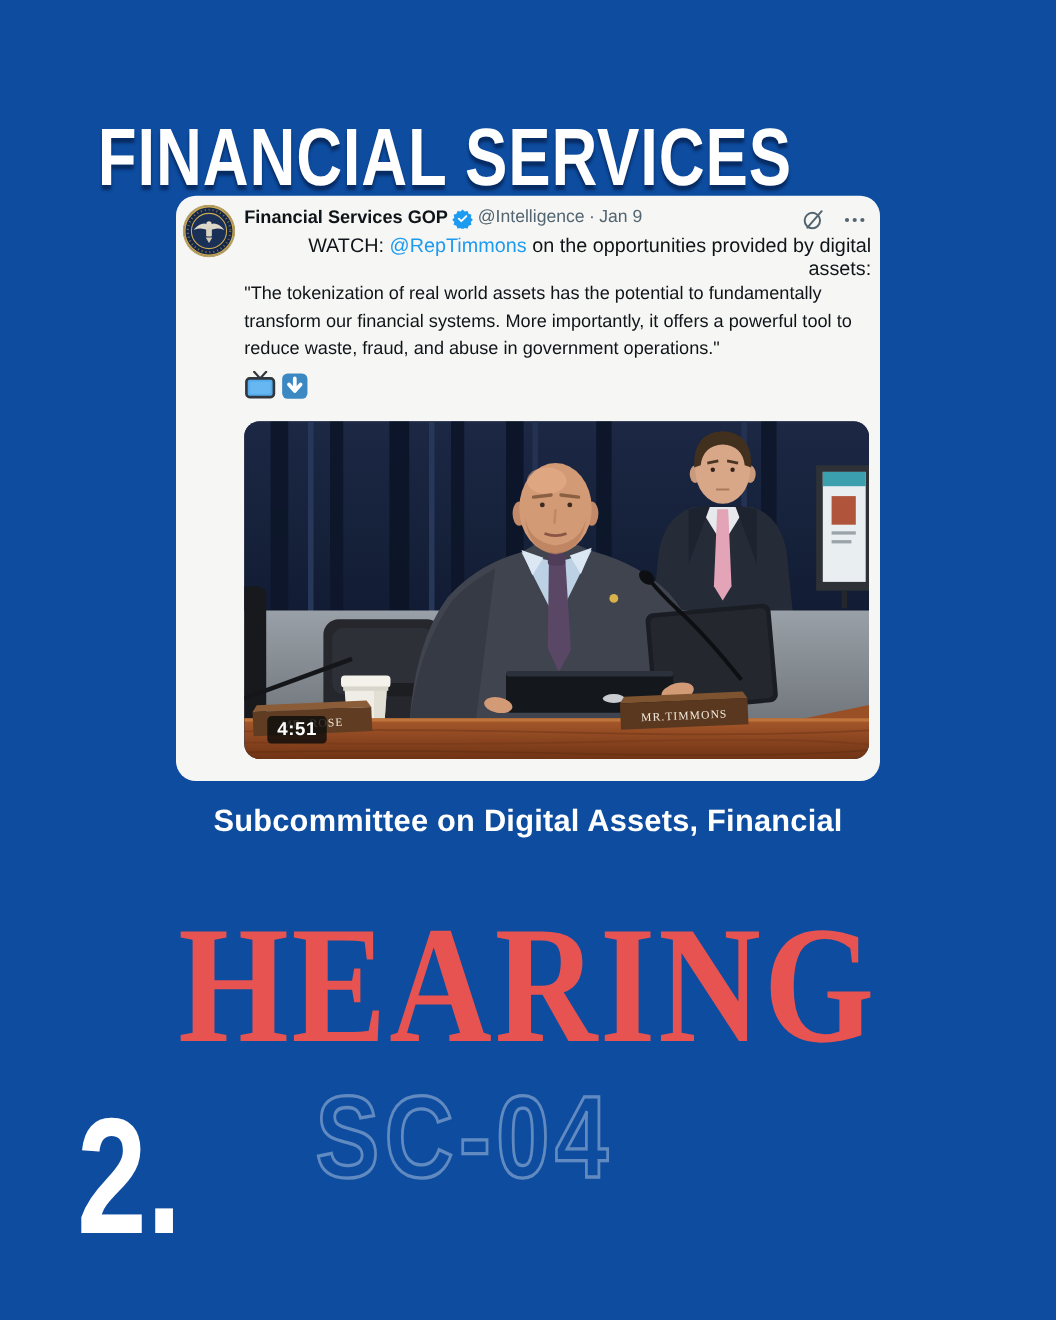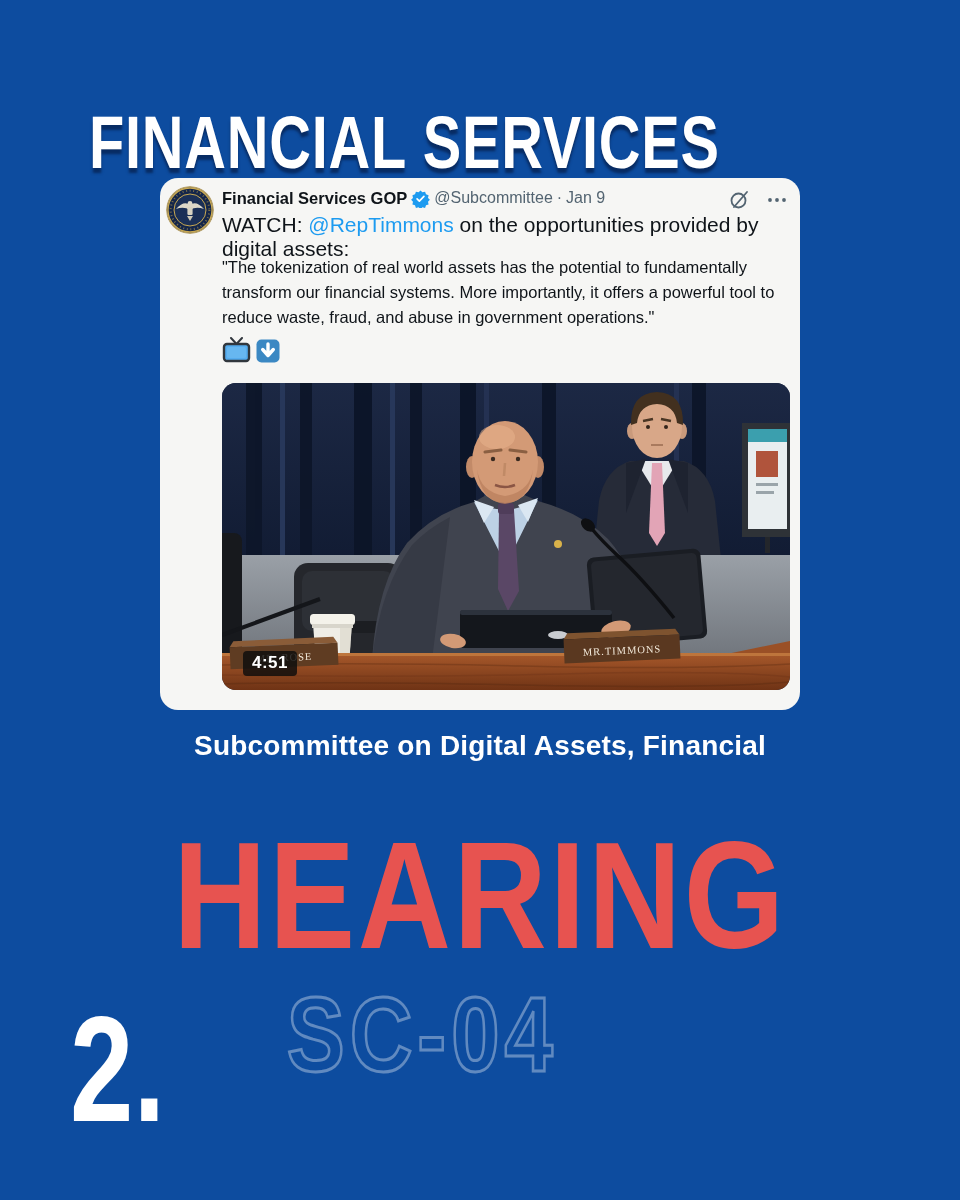--- a/index.html
+++ b/index.html
@@ -12,21 +12,21 @@
   .page-title{position:absolute;top:82px;left:0;width:856px;text-align:left;line-height:1;margin-top:24px;}
   .page-title .inner{
     display:inline-block;transform:scaleX(0.78);transform-origin:center top;
     font-size:74px;font-weight:900;color:#fff;letter-spacing:1px;white-space:nowrap;
     text-shadow:0 5px 3px rgba(7,38,88,.85);
   }
   .subcommittee{
     position:absolute;top:727px;left:0;width:960px;text-align:center;
     color:#fff;font-weight:bold;font-size:28px;line-height:38px;letter-spacing:.2px;
   }
-  .hearing{position:absolute;top:816px;left:0;width:960px;text-align:center;line-height:1.05;}
+  .hearing{position:absolute;top:816px;left:0;width:960px;text-align:center;line-height:1.05;font-family:Liberation Serif, serif;}
   .hearing .inner{
     display:inline-block;transform:scaleX(0.85);transform-origin:center top;
     font-size:152px;font-weight:900;color:#e75350;letter-spacing:3px;white-space:nowrap;
   }
   .hearing-code{position:absolute;top:981px;left:0;width:844px;text-align:center;line-height:1;}
   .hearing-code .inner{
     display:inline-block;transform:scaleX(0.82);transform-origin:center top;
     font-size:106px;font-weight:900;letter-spacing:6px;white-space:nowrap;
     color:transparent;-webkit-text-stroke:3px rgba(255,255,255,0.35);
   }
@@ -40,21 +40,21 @@
     position:absolute;left:160px;top:178px;width:640px;height:532px;
     background:#f6f6f4;border-radius:18px;box-sizing:border-box;
     color:#0f1419;
   }
   .avatar{position:absolute;left:6px;top:8px;width:48px;height:48px;border-radius:50%;overflow:hidden;}
   .tweet-header{position:absolute;left:62px;top:10px;width:500px;white-space:nowrap;font-size:16.5px;display:flex;align-items:center;gap:4px;}
   .author{font-weight:bold;color:#0f1419;}
   .badge{display:inline-block;width:19px;height:19px;margin-top:1px;}
   .handle{color:#536471;font-size:16px;}
   .tweet-actions{position:absolute;right:12px;top:11px;display:flex;gap:16px;align-items:center;}
-  .tweet-line1{position:absolute;left:62px;top:35px;width:570px;font-size:21px;color:#0f1419;}
+  .tweet-line1{position:absolute;left:62px;top:35px;width:570px;font-size:18px;color:#0f1419;text-align:right;}
   .mention{color:#1d9bf0;}
   .tweet-quote{position:absolute;left:62px;top:77px;width:572px;font-size:16.5px;line-height:25px;color:#0f1419;}
   .emoji-row{position:absolute;left:62px;top:159px;display:flex;gap:5px;align-items:flex-end;}
   .video{
     position:absolute;left:62px;top:205px;width:568px;height:307px;
     border-radius:14px;overflow:hidden;background:#16213a;
   }
   .video svg{display:block;}
   .timestamp{
     position:absolute;left:21px;bottom:14px;
@@ -87,21 +87,21 @@
   </div>
 
   <div class="tweet-header">
     <span class="author">Financial Services GOP</span>
     <span class="badge">
       <svg width="19" height="19" viewBox="0 0 20 20">
         <path d="M10 1.5l2 2 2.8-.6 1 2.7 2.7 1-.6 2.8 2 2-2 2 .6 2.8-2.7 1-1 2.7-2.8-.6-2 2-2-2-2.8.6-1-2.7-2.7-1 .6-2.8-2-2 2-2-.6-2.8 2.7-1 1-2.7 2.8.6z" fill="#1d9bf0"></path>
         <path d="M6.4 10.3l2.4 2.4 4.8-4.9" fill="none" stroke="#fff" stroke-width="1.8" stroke-linecap="round" stroke-linejoin="round"></path>
       </svg>
     </span>
-    <span class="handle">@Subcommittee</span>
+    <span class="handle">@Intelligence</span>
     <span class="handle">·</span>
     <span class="handle">Jan 9</span>
   </div>
 
   <div class="tweet-actions">
     <span>
       <svg width="22" height="22" viewBox="0 0 22 22">
         <circle cx="10.5" cy="11.5" r="7" fill="none" stroke="#536471" stroke-width="1.8"></circle>
         <line x1="19" y1="3" x2="6" y2="18" stroke="#536471" stroke-width="1.8" stroke-linecap="round"></line>
       </svg>

